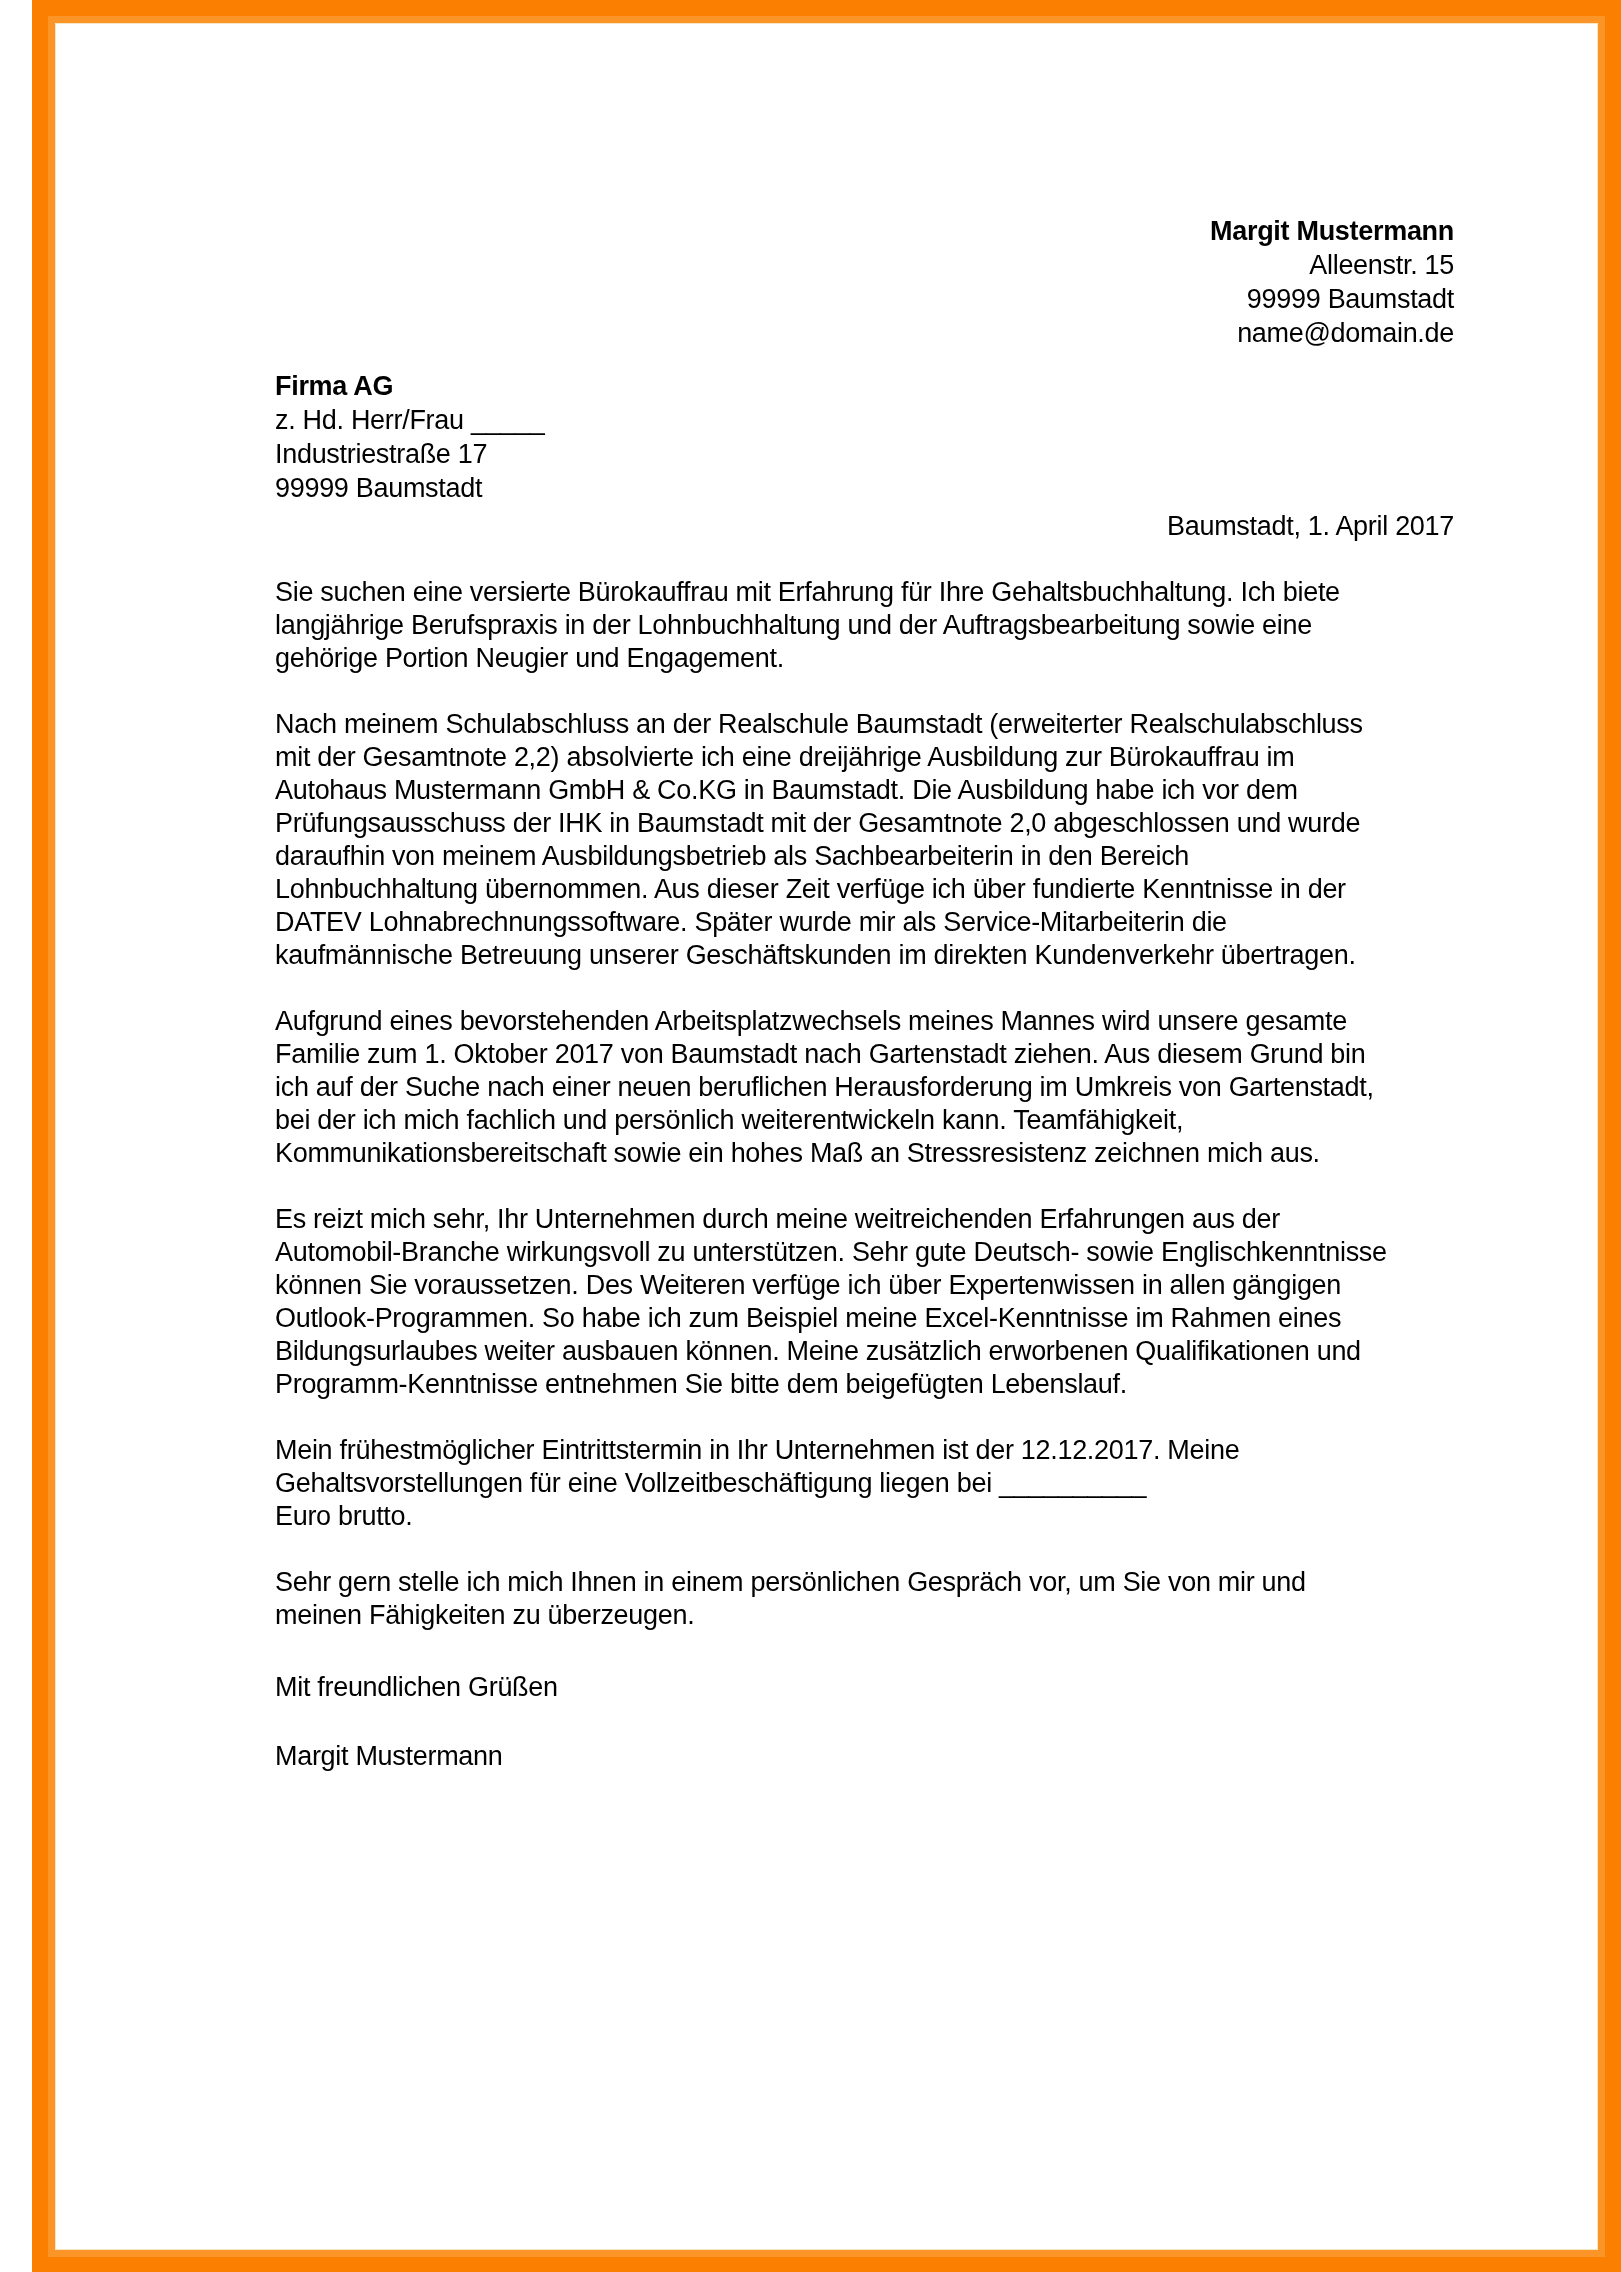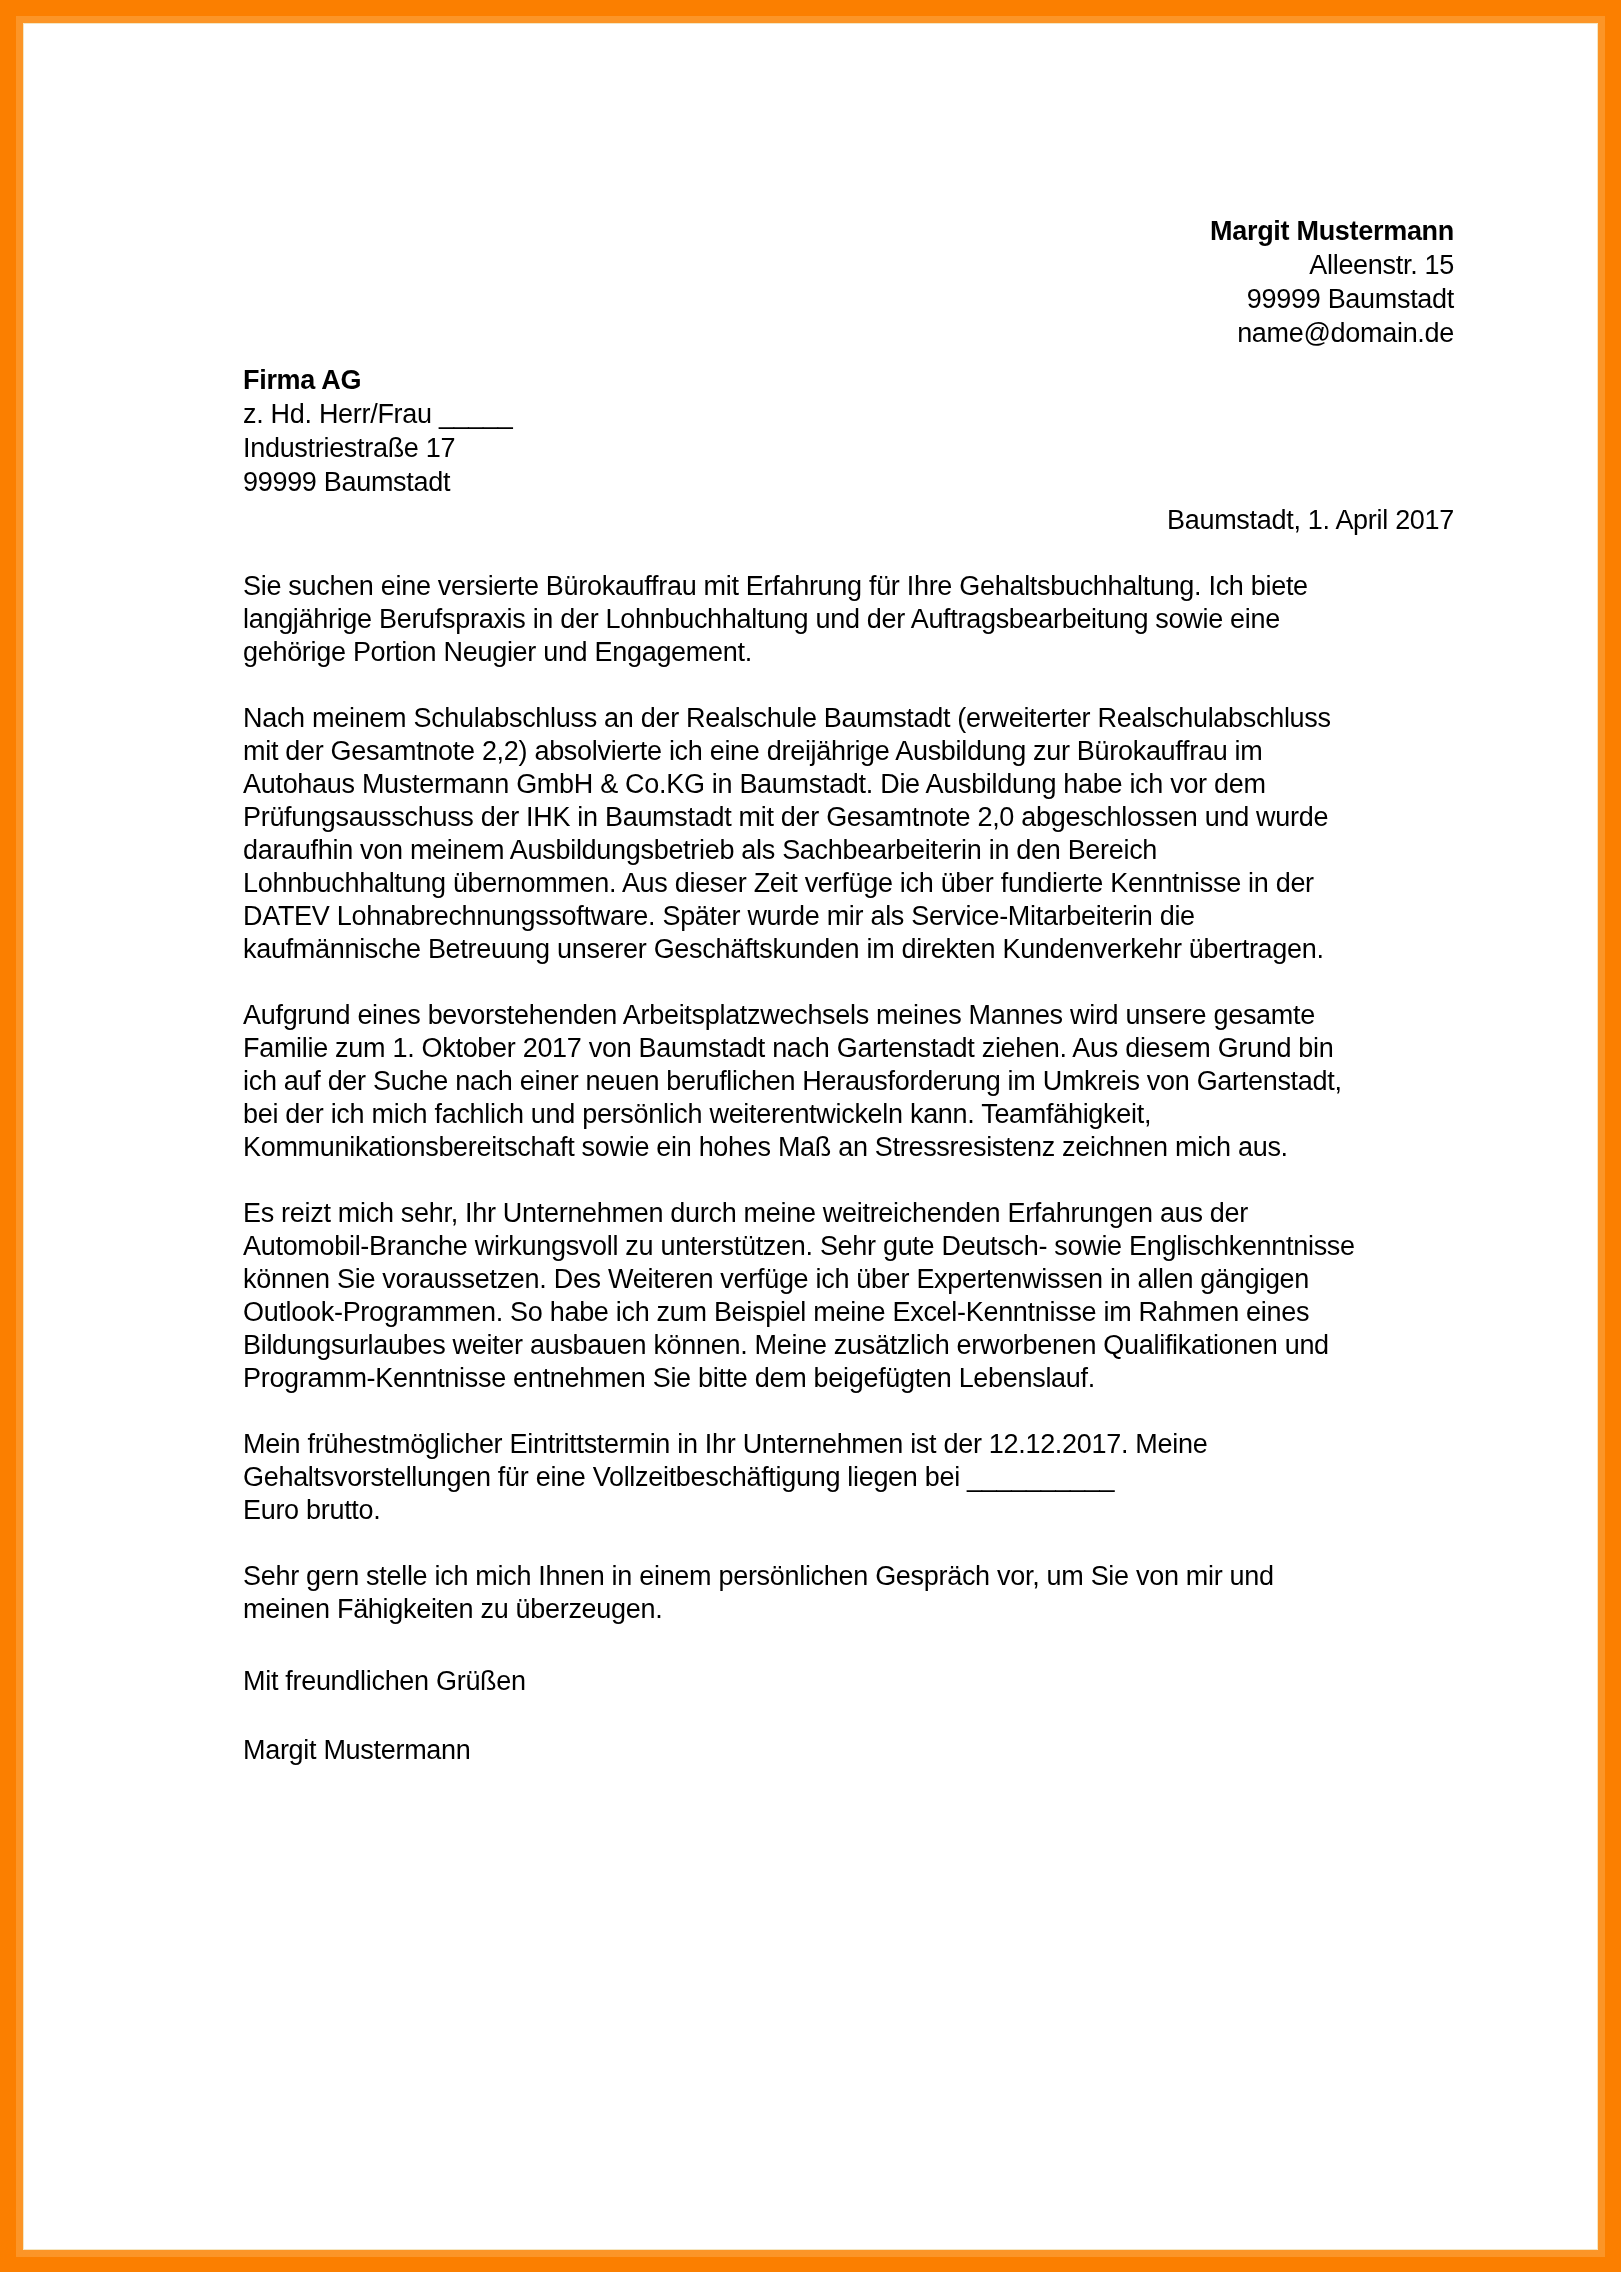--- a/index.html
+++ b/index.html
@@ -2,20 +2,21 @@
 <html style="--frame-outer: #fb7f00; --frame-mid: #fc9527; --frame-pale: #f4e7c3;font-size:10px"><head>
 <meta charset="utf-8">
 <style>
   html, body { margin: 0; padding: 0; background: #ffffff; }
   .page {
     width: 1621px; height: 2273px;
     box-sizing: border-box;
     background: #ffffff;
     font-family: "Liberation Sans", sans-serif;
     color: #000000;
+    padding-left: 32px;
   }
   .frame-outer {
     width: 100%; height: 100%;
     box-sizing: border-box;
     border: 16px solid var(--frame-outer, #fb7f00);
   }
   .frame-mid {
     width: 100%; height: 100%;
     box-sizing: border-box;
     border: 7.6px solid var(--frame-mid, #fc9527);
@@ -34,21 +35,21 @@
     font-size: 27px;
     line-height: 33px;
     letter-spacing: -0.3px;
   }
   .sender {
     text-align: right;
     line-height: 34px;
   }
   .bold { font-weight: bold; }
   .recipient {
-    margin-top: 13px;
+    margin-top: 19px;
     line-height: 34px;
   }
   .date-line {
     text-align: right;
     margin-top: 5px;
   }
   .subject {
     margin-top: 63px;
     font-weight: bold;
     white-space: pre-line;

